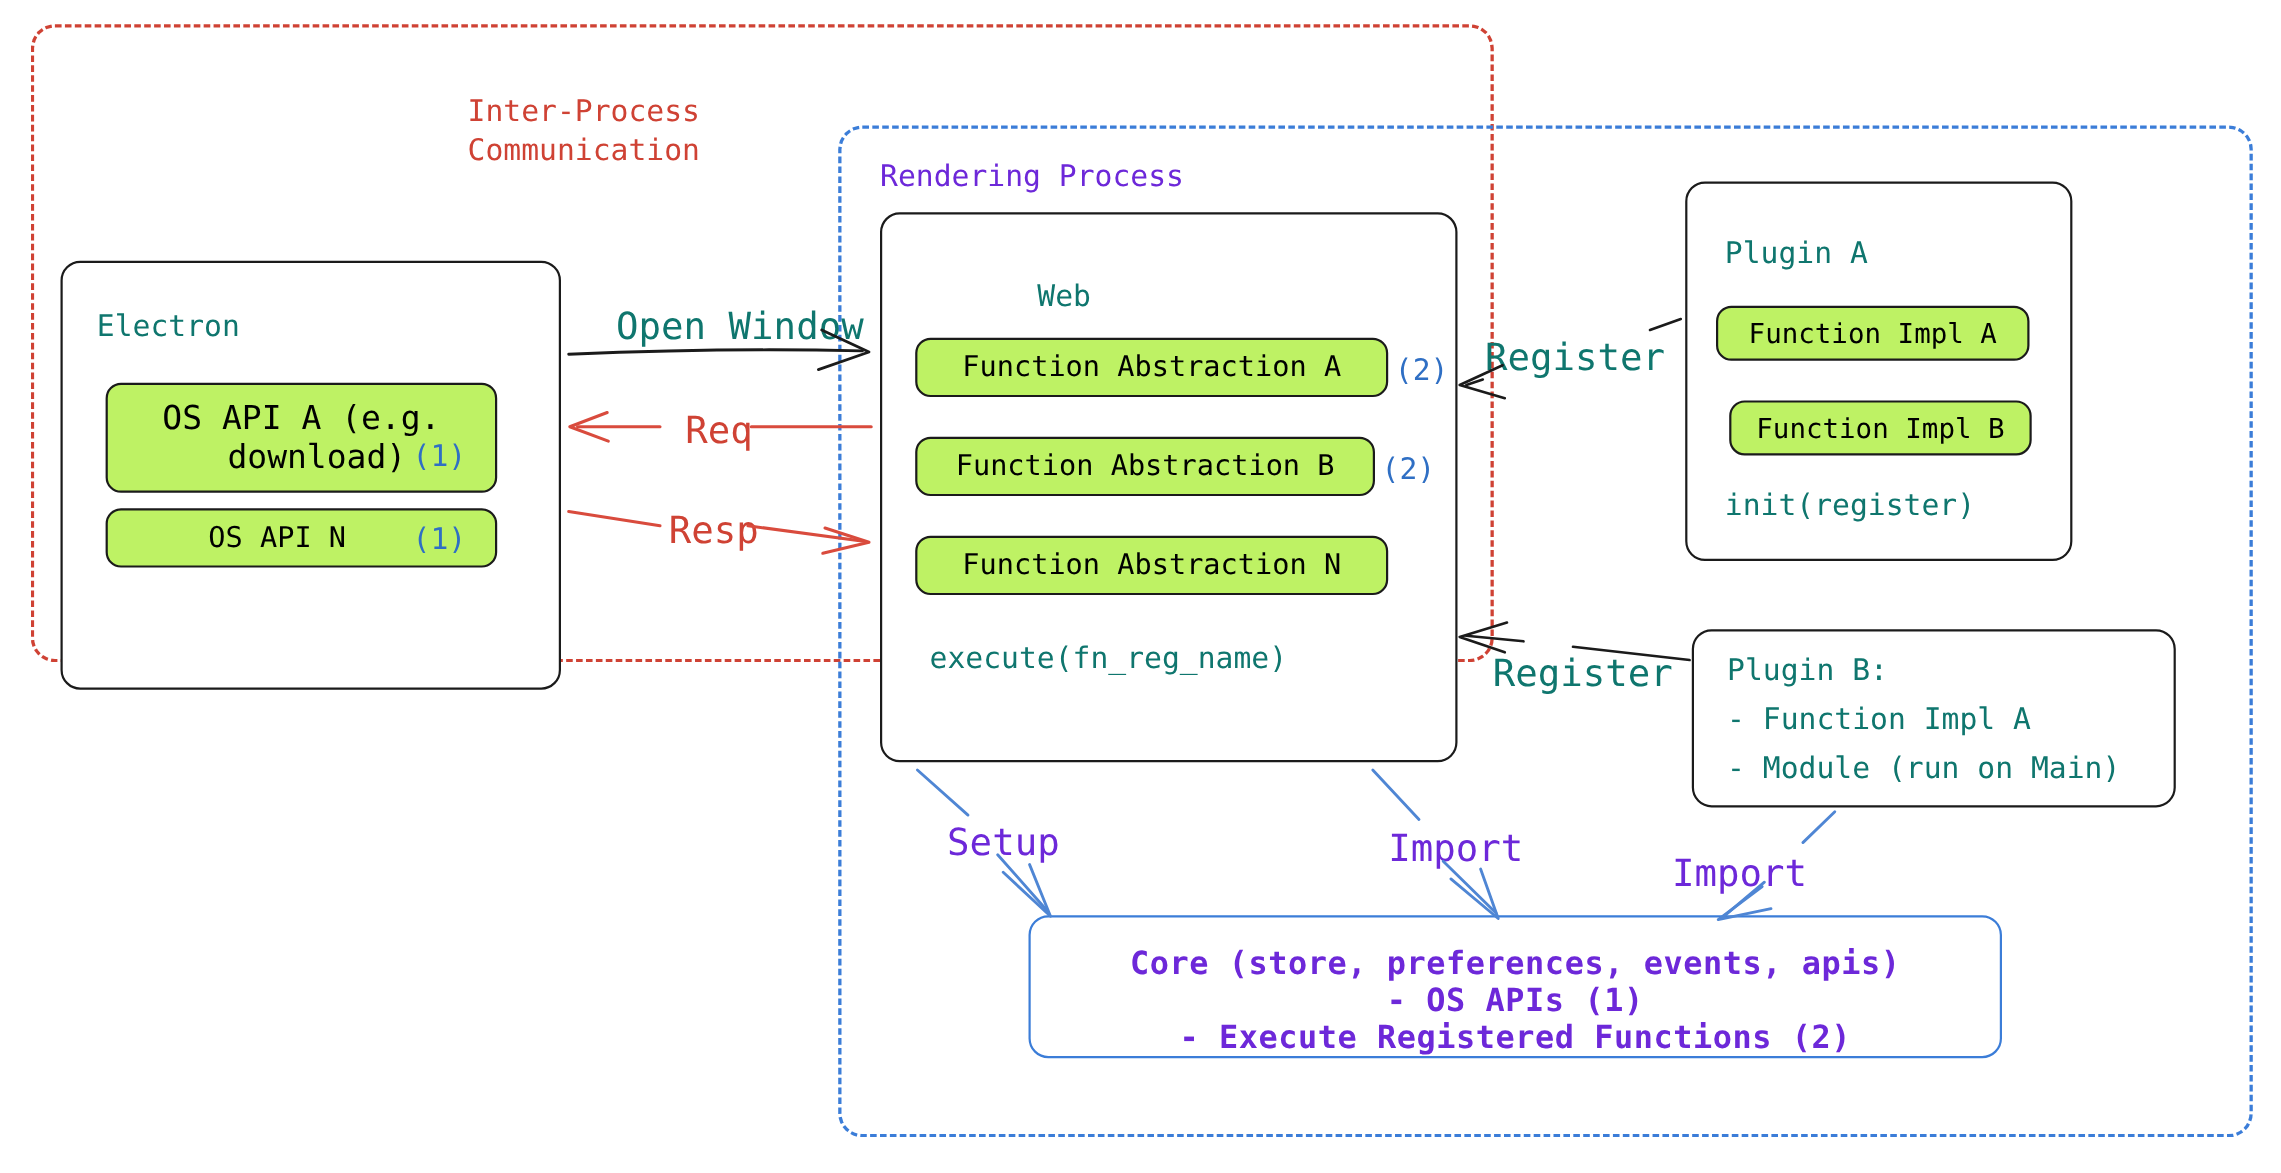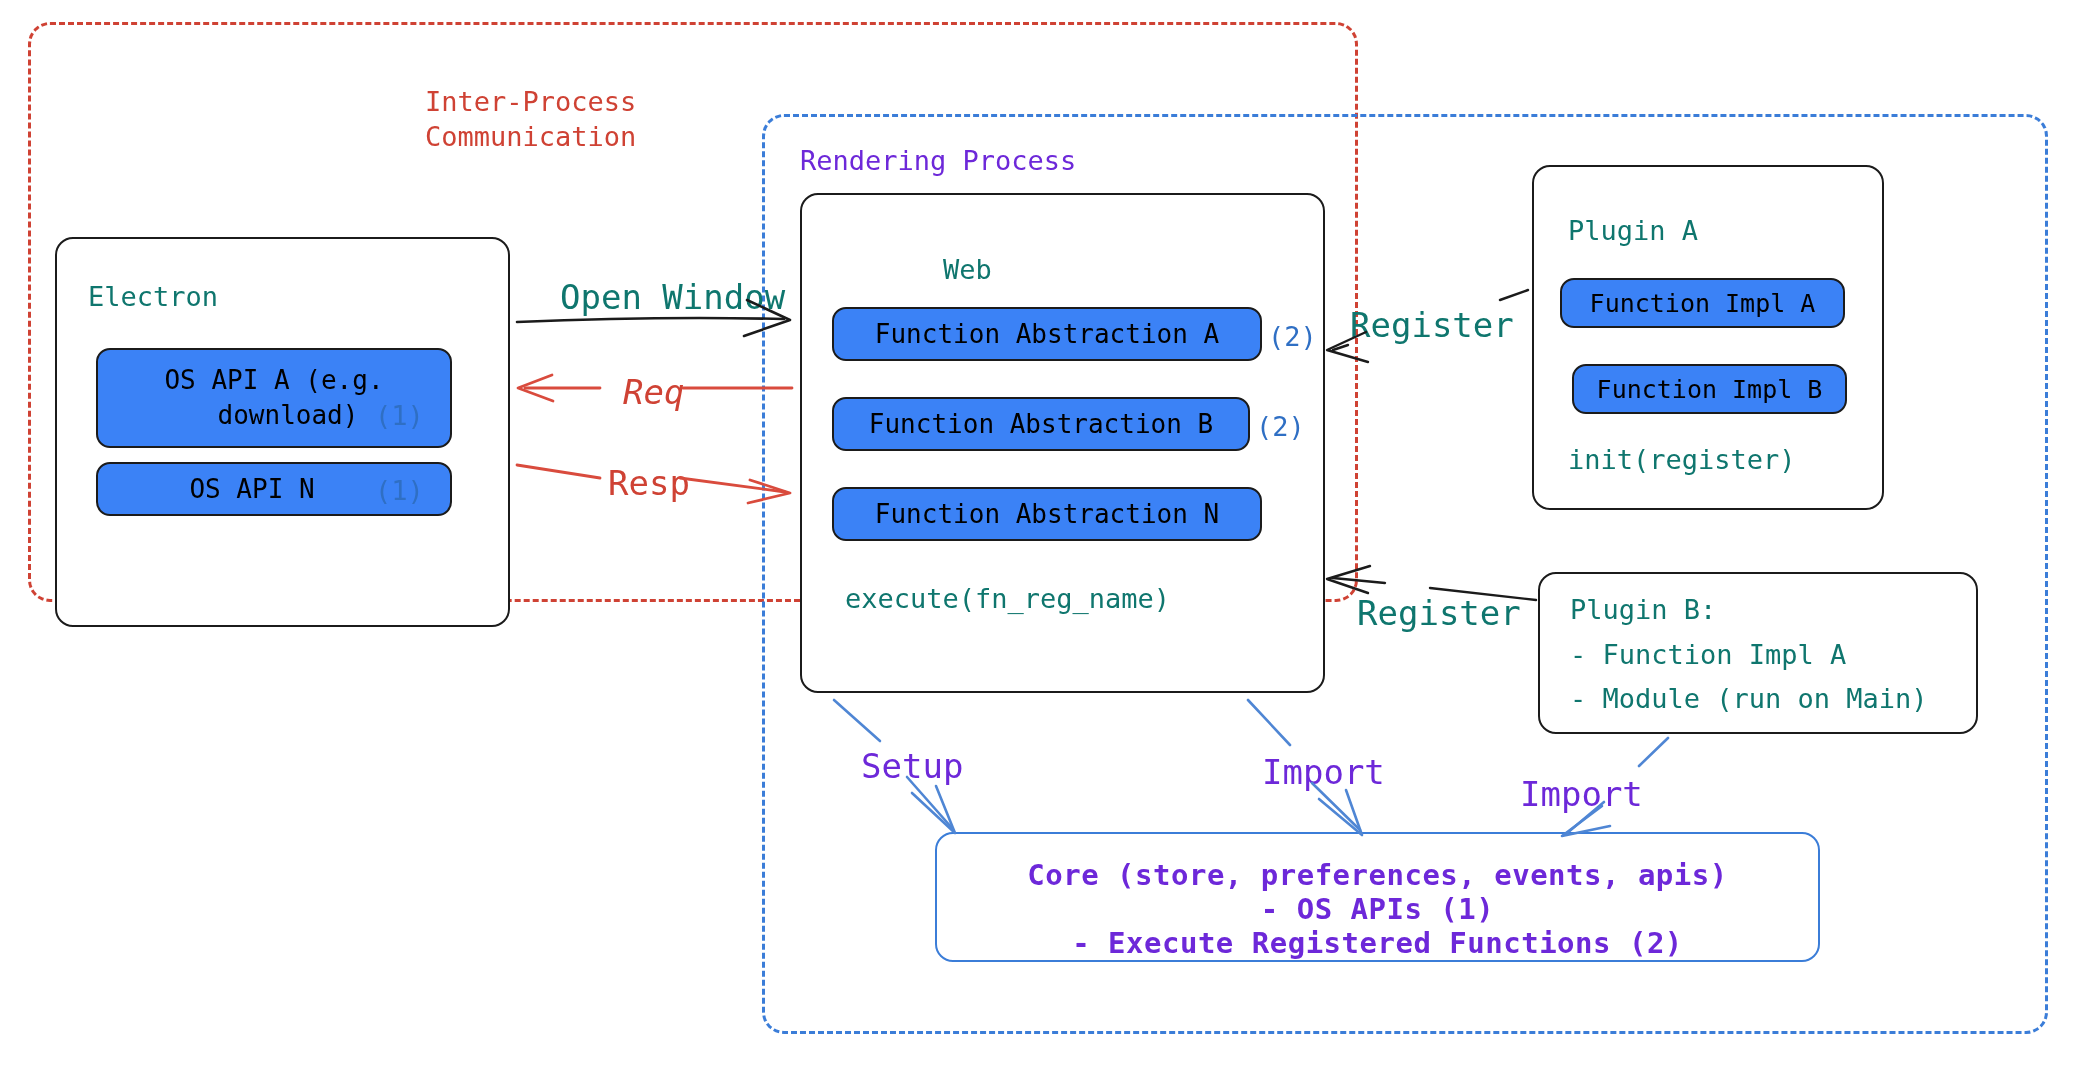--- a/index.html
+++ b/index.html
@@ -31,21 +31,21 @@
 
   
   .box {
     border: 2.5px solid #1b1b1b;
     border-radius: 18px;
     background: #ffffff;
   }
   .box-inner {
     border: 2px solid #1b1b1b;
     border-radius: 14px;
-    background: #3b82f6;
+    background: #bef264;
     display: flex;
     align-items: center;
     justify-content: center;
     text-align: center;
   }
   .box-core {
     border: 2.5px solid #3b7dd8;
     border-radius: 18px;
     background: #ffffff;
     display: flex;
@@ -88,21 +88,21 @@
 
   <div class="t lbl-container t-red" style="left:425px; top:86px;">Inter-Process</div>
   <div class="t lbl-container t-red" style="left:425px; top:121px;">Communication</div>
 
   <div class="t lbl-container t-blue2" style="left:800px; top:145px;">Rendering Process</div>
 
   <div class="abs box" style="left:55px; top:237px; width:455px; height:390px;"></div>
   <div class="t lbl-box" style="left:88px; top:281px;">Electron</div>
 
   <div class="abs box-inner" style="left:96px; top:348px; width:356px; height:100px; flex-direction:column;">
-    <div style="font-size:26px; line-height:35px; text-align:center;">
+    <div style="font-size:30px; line-height:35px; text-align:center;">
       <span>OS API A (e.g.</span><br>
       <span style="position:relative; left:14px;">
         <span>download)</span>
       </span>
     </div>
   </div>
   <div class="t lbl-box t-blue" style="left:375px; top:400px;">(1)</div>
 
   <div class="abs box-inner" style="left:96px; top:462px; width:356px; height:54px;">
     <span style="font-size:26px; position:relative; left:-22px;">OS API N</span>
@@ -146,21 +146,21 @@
   <div class="t lbl-box" style="left:1570px; top:639px;">- Function Impl A</div>
   <div class="t lbl-box" style="left:1570px; top:683px;">- Module (run on Main)</div>
 
   <div class="abs box-core" style="left:935px; top:832px; width:885px; height:130px;">
     <div class="lbl-core t-blue2">Core (store, preferences, events, apis)</div>
     <div class="lbl-core t-blue2">- OS APIs (1)</div>
     <div class="lbl-core t-blue2">- Execute Registered Functions (2)</div>
   </div>
 
   <div class="t lbl-edge" style="left:560px; top:277px;">Open Window</div>
-  <div class="t lbl-edge t-red" style="left:623px; top:372px;font-style:italic;">Req</div>
+  <div class="t lbl-edge t-red" style="left:623px; top:372px;">Req</div>
   <div class="t lbl-edge t-red" style="left:608px; top:463px;">Resp</div>
   <div class="t lbl-edge" style="left:1350px; top:305px;">Register</div>
   <div class="t lbl-edge" style="left:1357px; top:593px;">Register</div>
   <div class="t lbl-edge t-blue2" style="left:861px; top:746px;">Setup</div>
   <div class="t lbl-edge t-blue2" style="left:1262px; top:752px;">Import</div>
   <div class="t lbl-edge t-blue2" style="left:1520px; top:774px;">Import</div>
 
   <svg class="overlay" viewBox="0 0 2074 1066">
     <g fill="none" stroke-linecap="round" stroke-linejoin="round">
 

